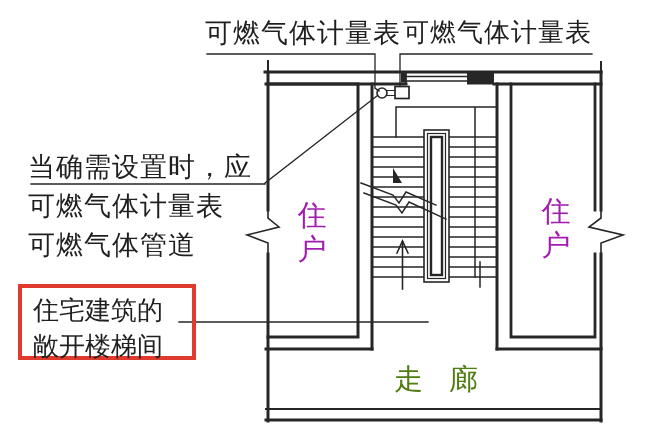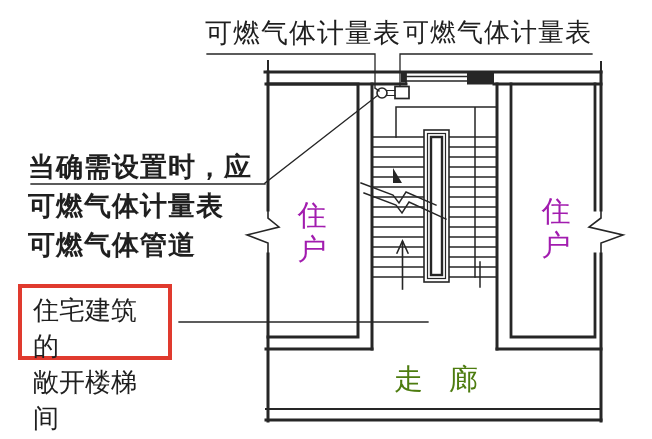--- a/index.html
+++ b/index.html
@@ -4,23 +4,23 @@
 <style>
   html,body{margin:0;padding:0;background:#fff;}
   .stage{
     position:relative;width:652px;height:439px;background:#ffffff;overflow:hidden;
     font-family:"Liberation Serif","DejaVu Serif",serif;color:#222;
   }
   .stage svg{position:absolute;left:0;top:0;}
   .txt{position:absolute;white-space:nowrap;color:#1f1f1f;}
   .lbl-top{font-size:27px;letter-spacing:1px;top:15px;}
   .note{left:28px;top:148px;font-size:27px;line-height:39px;letter-spacing:1px;}
-  .note div{white-space:nowrap;font-weight:bold;}
+  .note div{white-space:nowrap;}
   .hl-box{
-    position:absolute;left:18px;top:284px;width:154px;height:76px;
+    position:absolute;left:18px;top:284px;width:178px;height:76px;
     border:4px solid #e03a2e;box-sizing:border-box;
     font-size:26px;line-height:36px;padding:5px 14px 0 11px;color:#1f1f1f;
   }
   .unit{
     position:absolute;width:32px;font-size:29px;line-height:34px;
     word-break:break-all;text-align:center;color:#a21caf;
   }
   .unit-left{left:296px;top:198px;}
   .unit-right{left:540px;top:194px;}
   .corridor{left:394px;top:360px;font-size:29px;letter-spacing:26px;color:#4d7c0f;}

